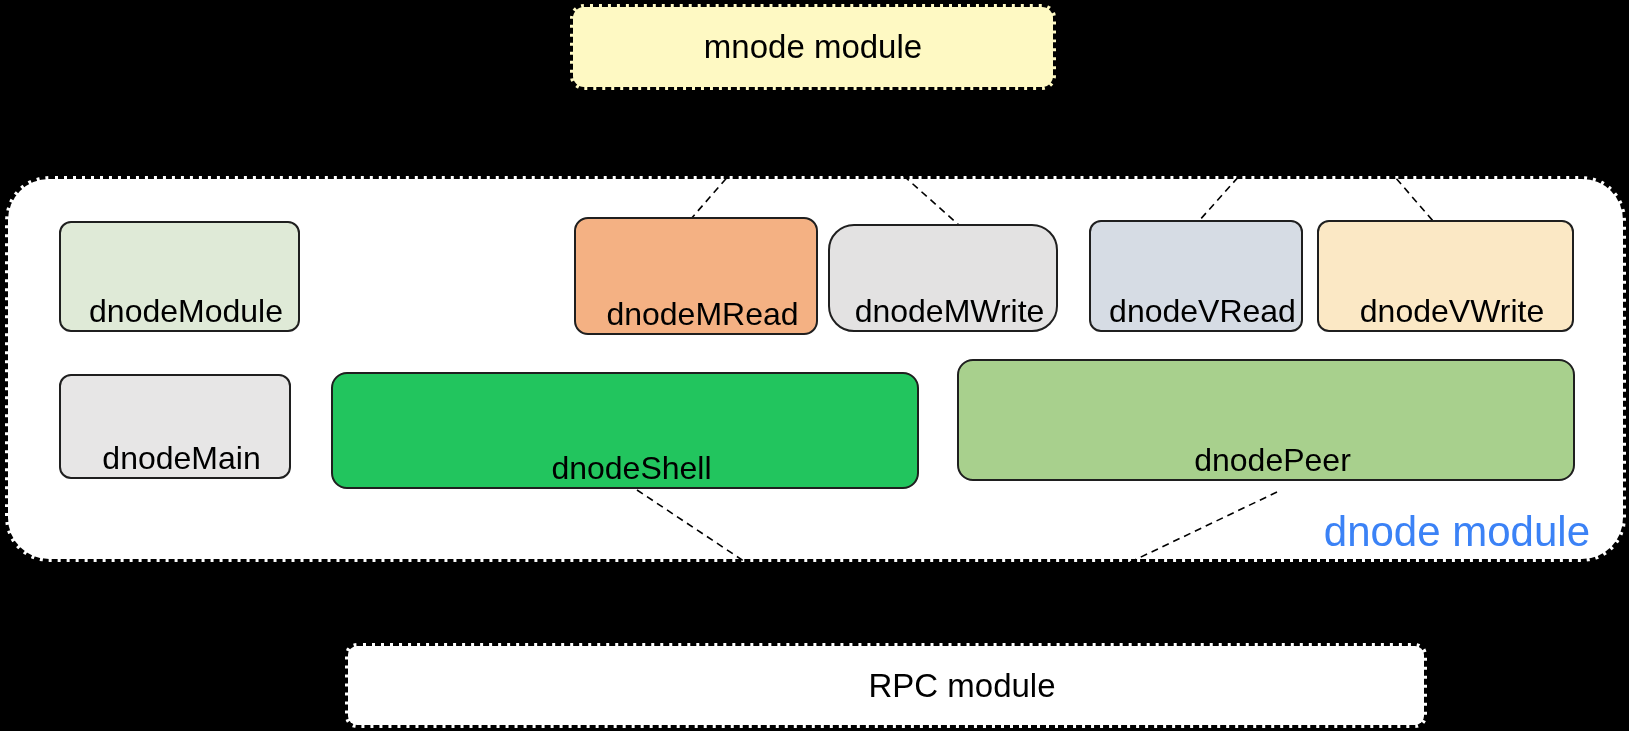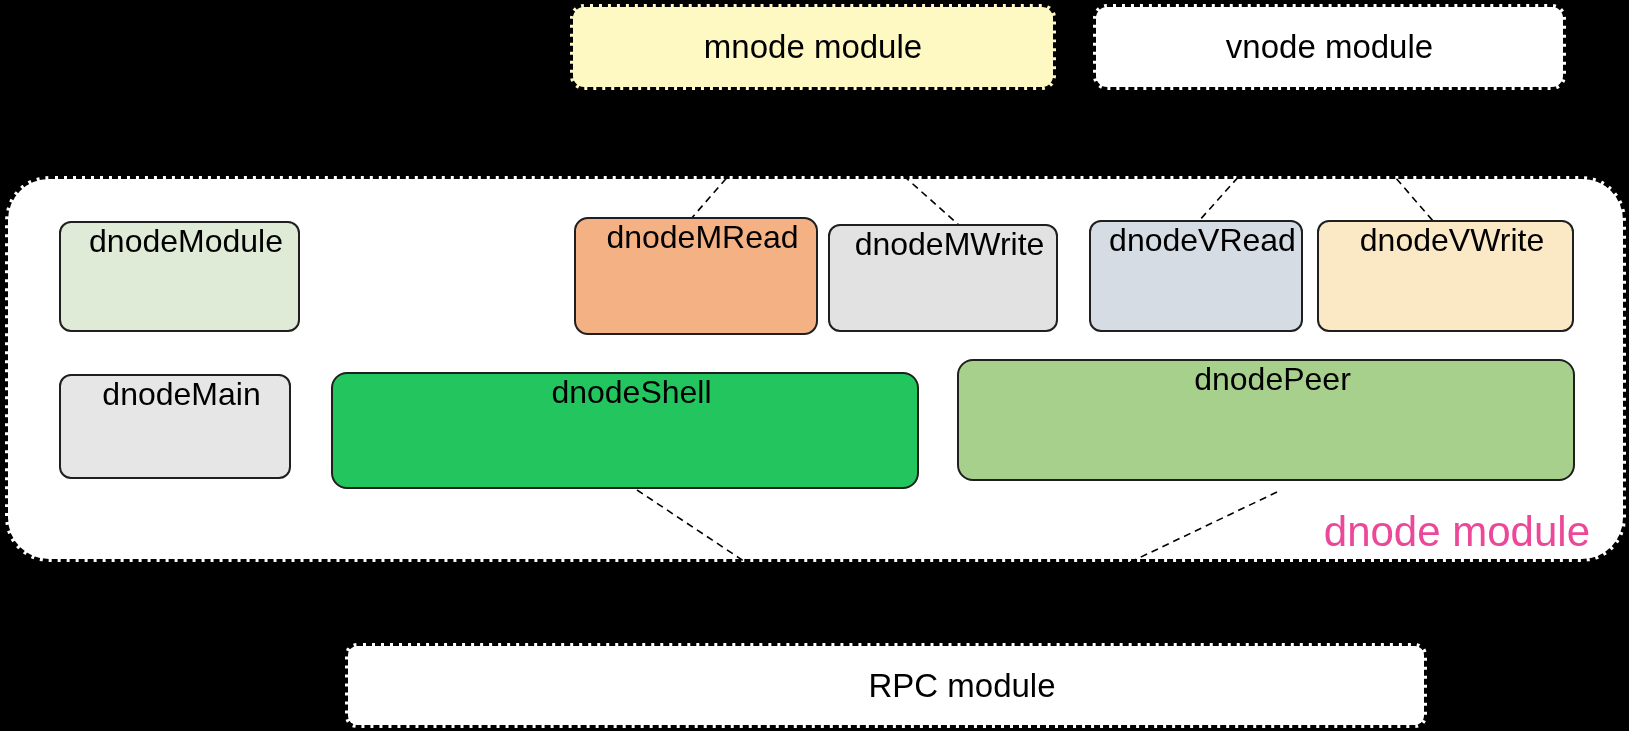--- a/index.html
+++ b/index.html
@@ -48,21 +48,21 @@
     stroke-dasharray: 7 5;
   }
 
   
   .comp-box {
     position: absolute;
     border: 2.5px solid #1f1f1f;
     border-radius: 12px;
     box-sizing: border-box;
     display: flex;
-    align-items: flex-start;
+    align-items: flex-end;
     justify-content: center;
     font-size: 32px;
     z-index: 3;
     background: #ffffff;
     padding-left: 13px;
   }
   #b-dnodeModule { left: 59px;   top: 221px; width: 241px; height: 111px; }
   #b-dnodeMgmt   { left: 338px;  top: 221px; width: 220px; height: 111px; }
   #b-dnodeMRead  { left: 574px;  top: 217px; width: 244px; height: 118px; border-radius: 14px; }
   #b-dnodeMWrite { left: 828px;  top: 224px; width: 230px; height: 108px; }
@@ -72,55 +72,52 @@
   #b-dnodeShell  { left: 331px;  top: 372px; width: 588px; height: 117px; border-radius: 16px; }
   #b-dnodePeer   { left: 957px;  top: 359px; width: 618px; height: 122px; border-radius: 16px; }
 
   
   #dnode-caption {
     position: absolute;
     right: 39px;
     top: 508px;
     font-size: 42px;
     z-index: 3;
-    color: #ec4899;
+    color: #3b82f6;
     white-space: nowrap;
   }
 </style>
 </head>
 <body>
 
 <div id="stage">
 
   <div class="dashed-box" id="mnode-box" style="background-color: #fef9c3;">
     <span class="label">mnode module</span>
-  </div>
-  <div class="dashed-box" id="vnode-box" style="background-color: rgb(255, 255, 255);">
-    <span class="label">vnode module</span>
   </div>
 
   <div class="dashed-box" id="dnode-container" style="background-color: rgb(255, 255, 255);"></div>
   <div id="dnode-caption">dnode module</div>
 
   <svg id="connectors" viewBox="0 0 1629 731" xmlns="http://www.w3.org/2000/svg">
     <line x1="805" y1="88" x2="690" y2="220"></line>
     <line x1="805" y1="88" x2="960" y2="226"></line>
     <line x1="1318" y1="88" x2="1198" y2="222"></line>
     <line x1="1318" y1="88" x2="1433" y2="221"></line>
     <line x1="637" y1="490" x2="867" y2="643"></line>
     <line x1="1277" y1="492" x2="961" y2="643"></line>
   </svg>
 
   <div class="comp-box" id="b-dnodeModule" style="background-color: rgb(223, 234, 215);">
     <span class="label">dnodeModule</span>
   </div>
   <div class="comp-box" id="b-dnodeMRead" style="background-color: rgb(244, 177, 131);">
     <span class="label">dnodeMRead</span>
   </div>
-  <div class="comp-box" id="b-dnodeMWrite" style="background-color: rgb(227, 226, 226);">
+  <div class="comp-box" id="b-dnodeMWrite" style="background-color: rgb(227, 226, 226); border-radius: 26px;">
     <span class="label">dnodeMWrite</span>
   </div>
   <div class="comp-box" id="b-dnodeVRead" style="background-color: rgb(214, 220, 228);">
     <span class="label">dnodeVRead</span>
   </div>
   <div class="comp-box" id="b-dnodeVWrite" style="background-color: rgb(251, 232, 197);">
     <span class="label">dnodeVWrite</span>
   </div>
 
   <div class="comp-box" id="b-dnodeMain" style="background-color: rgb(231, 230, 230);">

